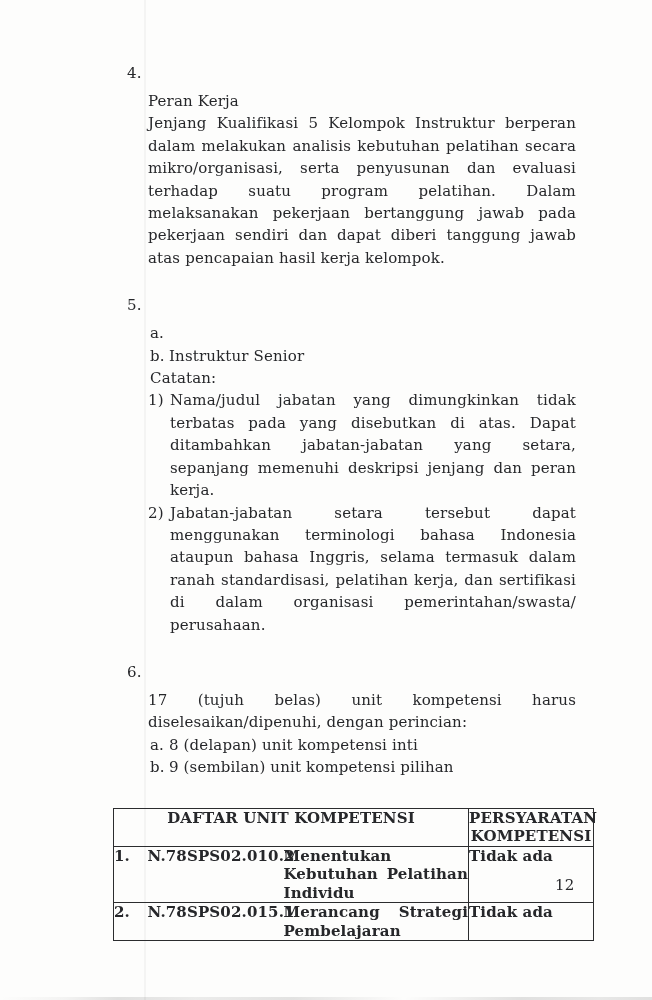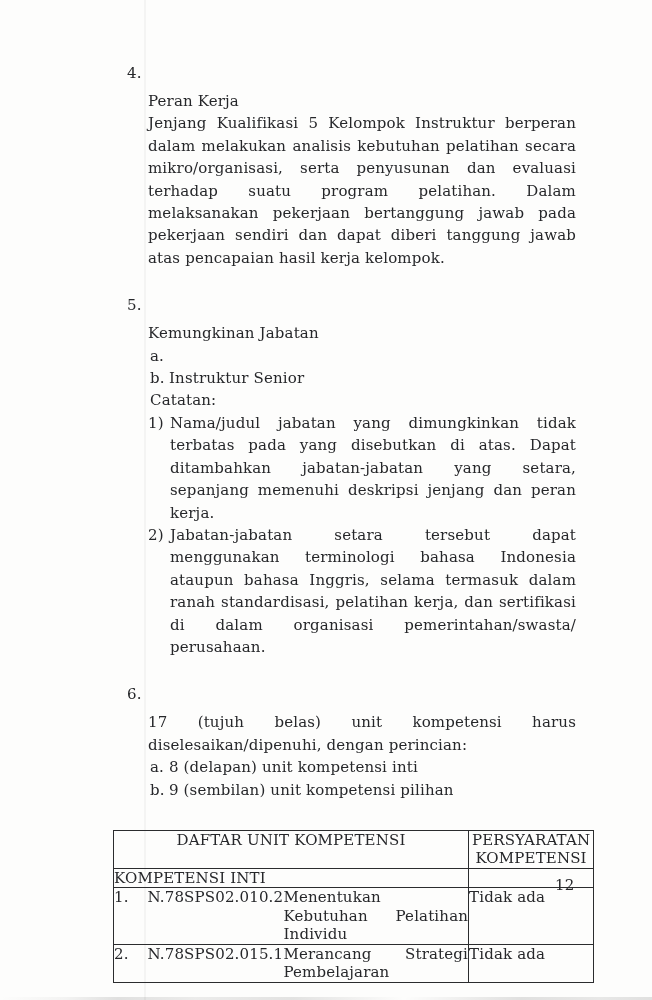--- a/index.html
+++ b/index.html
@@ -71,20 +71,21 @@
     table-layout: fixed;
     width: 480px;
     margin-left: -14px;
     margin-top: 29px;
     border: 1.6px solid #2b2c2e;
   }
   .komp-table td {
     padding: 0;
     vertical-align: top;
     line-height: 18.5px;
+    font-weight: bold;
   }
   .komp-table tr > td { border-bottom: 1.3px solid #2b2c2e; }
   .komp-table tr:last-child > td { border-bottom: none; }
   .req-cell { border-left: 1.3px solid #2b2c2e; }
   .hdr-left {
     text-align: center;
     vertical-align: middle;
     height: 31px;
     line-height: 17px;
   }
@@ -121,21 +122,20 @@
       <div class="sec-num">4.</div>
       <div class="sec-body">
         <div>Peran Kerja</div>
         <p class="just">Jenjang Kualifikasi 5 Kelompok Instruktur berperan dalam melakukan analisis kebutuhan pelatihan secara mikro/organisasi, serta penyusunan dan evaluasi terhadap suatu program pelatihan. Dalam melaksanakan pekerjaan bertanggung jawab pada pekerjaan sendiri dan dapat diberi tanggung jawab atas pencapaian hasil kerja kelompok.</p>
       </div>
     </div>
 
     <div class="sec">
       <div class="sec-num">5.</div>
       <div class="sec-body">
-        <div>Kemungkinan Jabatan</div>
         <div class="sub-item">
           <span class="sub-label">a.</span>
         </div>
         <div class="sub-item">
           <span class="sub-label">b.</span>
           <span>Instruktur Senior</span>
         </div>
         <div class="note-label-line">Catatan:</div>
         <div class="note">
           <span class="note-lbl">1)</span>
@@ -169,24 +169,20 @@
         <col style="width:136px">
         <col style="width:185px">
         <col style="width:125px">
       </colgroup>
       <tbody>
         <tr>
           <td colspan="3" class="hdr-left">DAFTAR UNIT KOMPETENSI</td>
           <td class="hdr-right req-cell">PERSYARATAN KOMPETENSI</td>
         </tr>
         <tr>
-          <td colspan="3" class="group-cell">KOMPETENSI INTI</td>
-          <td class="req-cell"></td>
-        </tr>
-        <tr>
           <td class="no-cell">1.</td>
           <td class="code-cell">N.78SPS02.010.2</td>
           <td class="title-cell">Menentukan Kebutuhan Pelatihan Individu</td>
           <td class="req-cell req-val">Tidak ada</td>
         </tr>
         <tr>
           <td class="no-cell">2.</td>
           <td class="code-cell">N.78SPS02.015.1</td>
           <td class="title-cell">Merancang Strategi Pembelajaran</td>
           <td class="req-cell req-val">Tidak ada</td>

